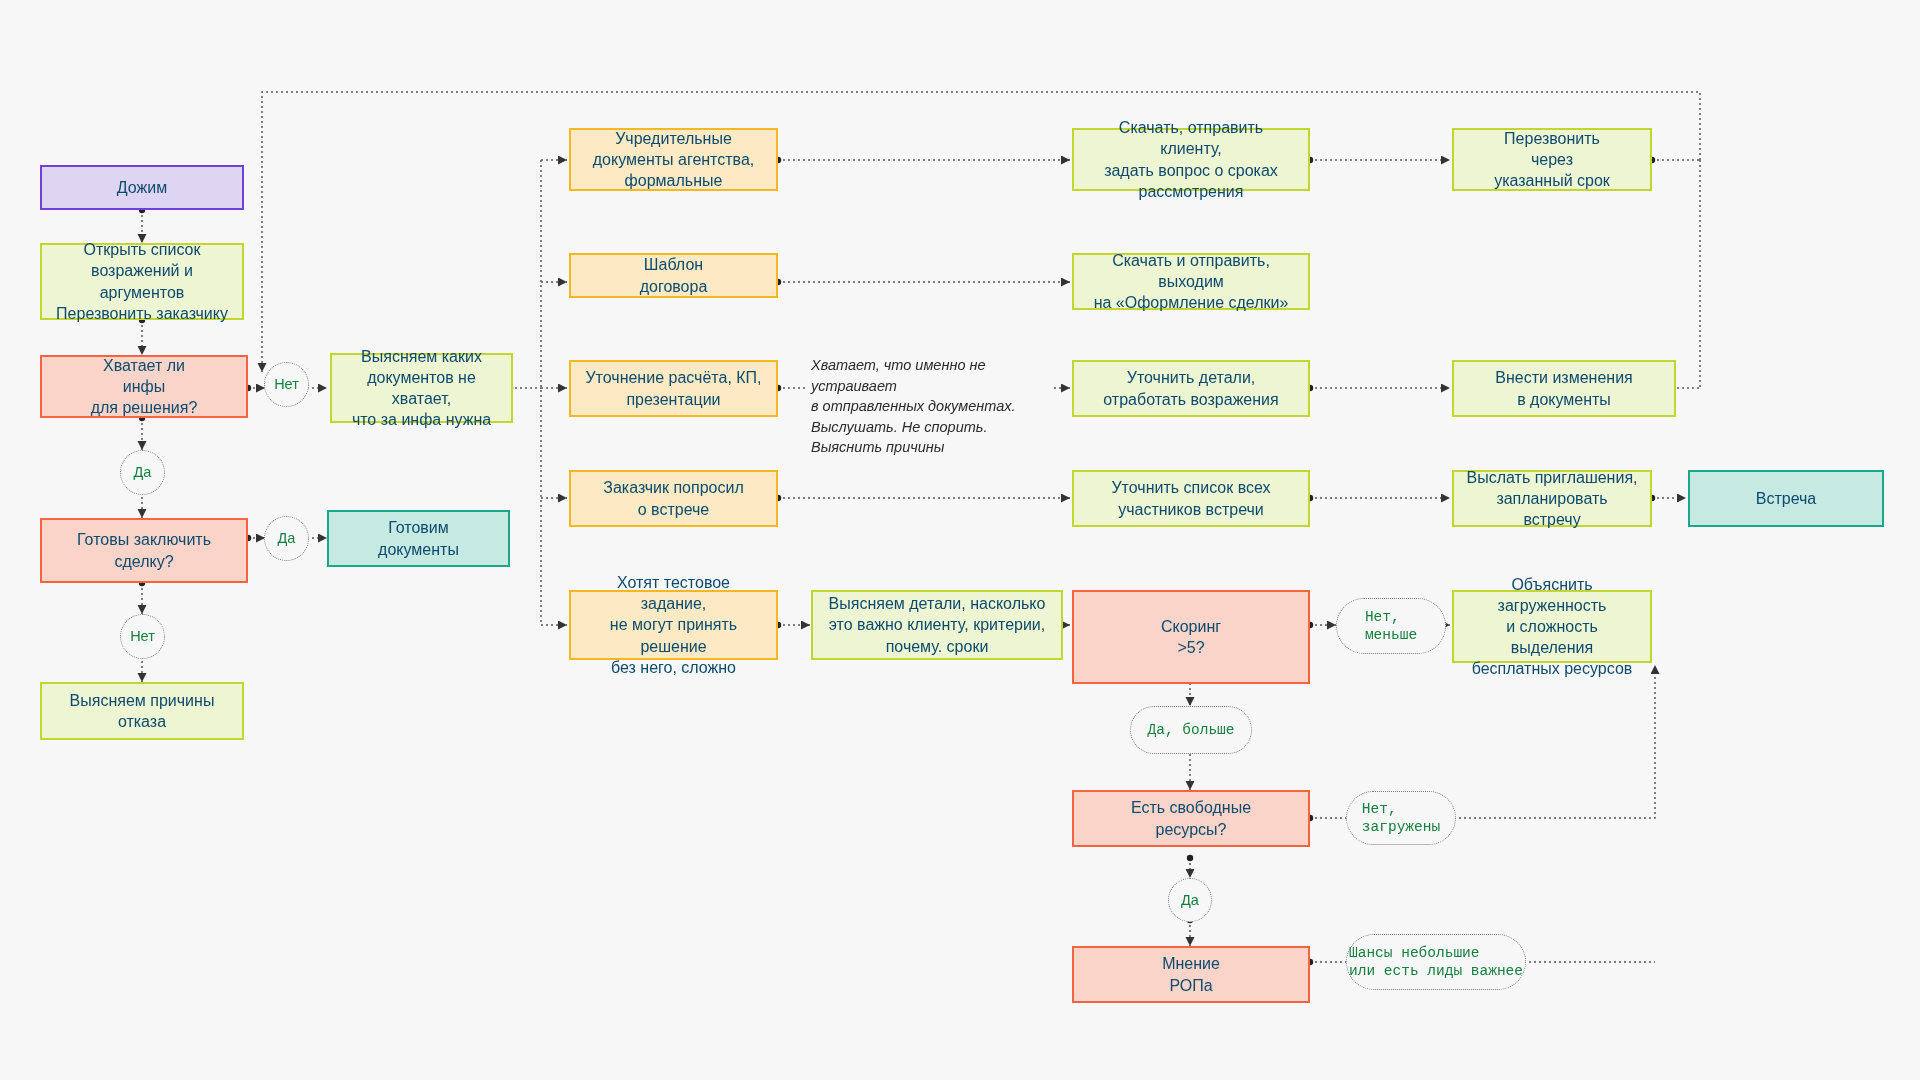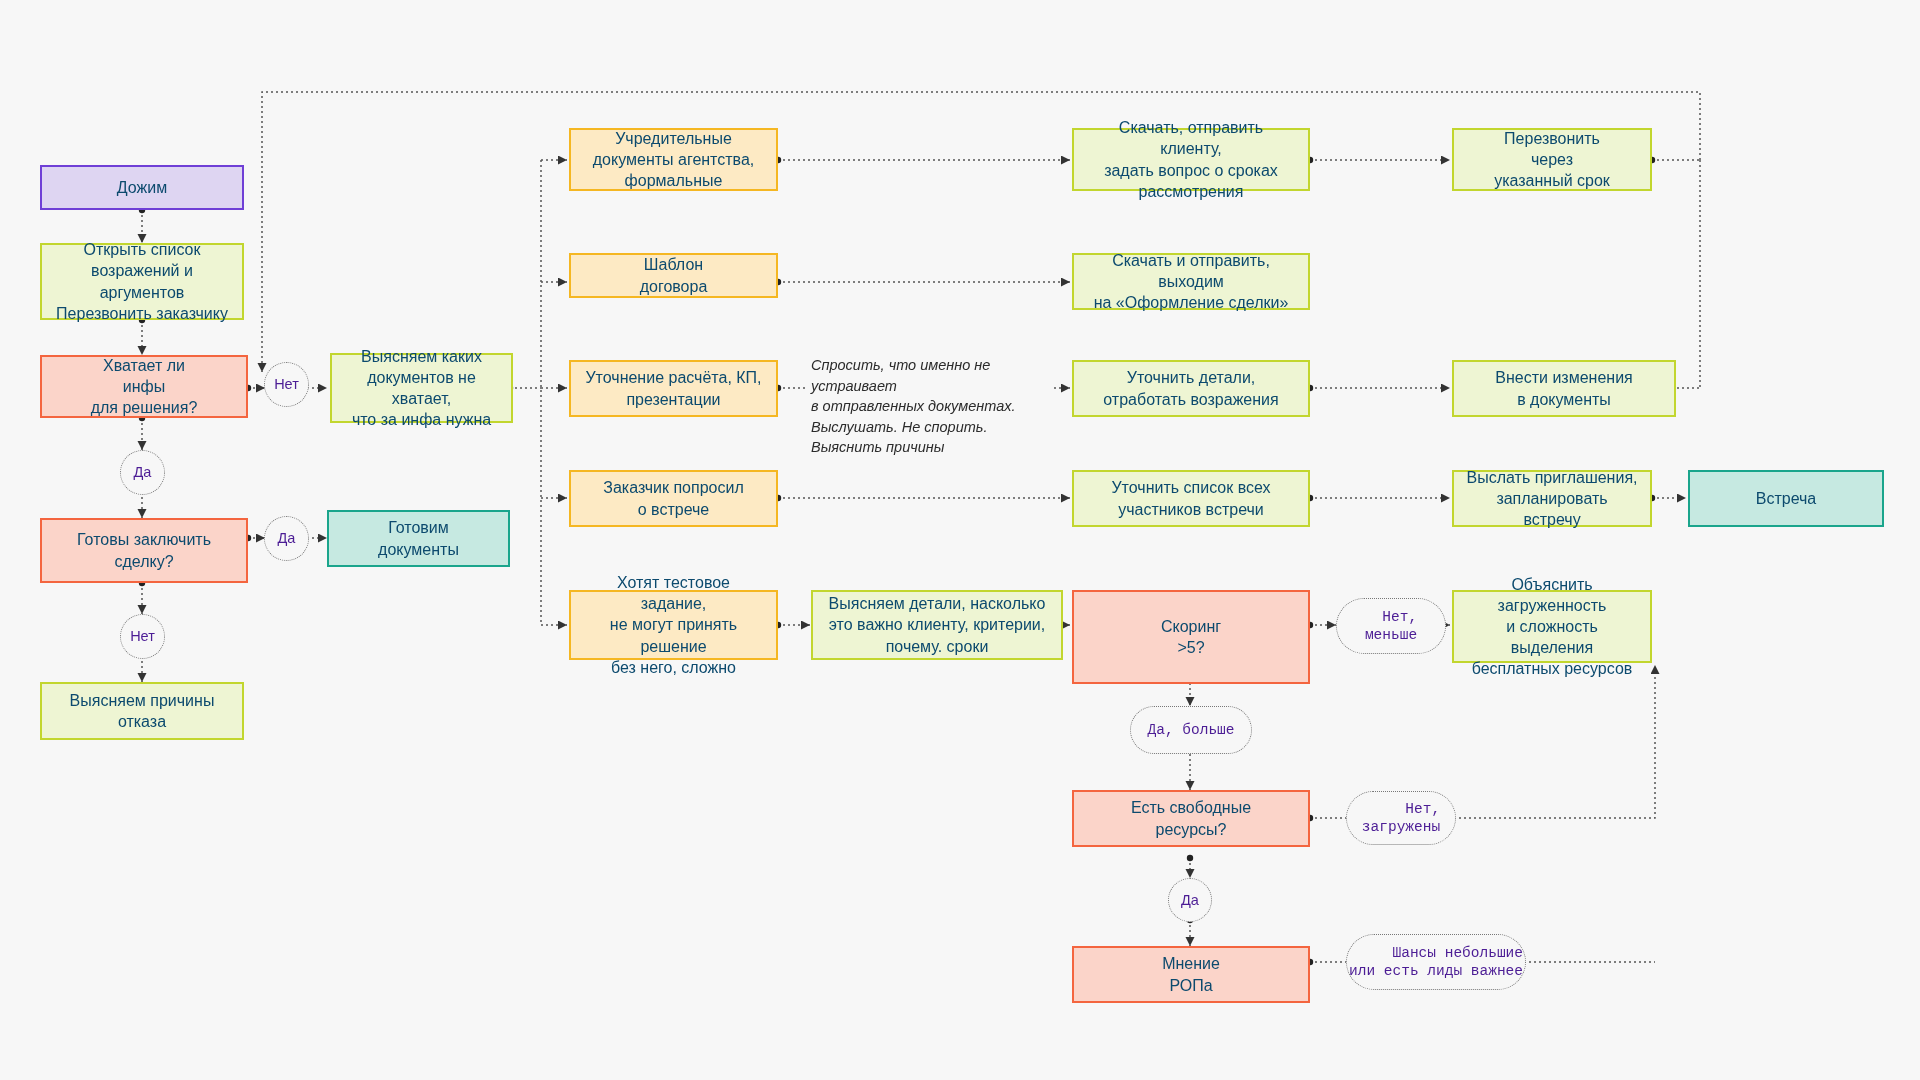--- a/index.html
+++ b/index.html
@@ -26,23 +26,23 @@
   .n-purple{background:#ded5f2;border-color:#6f3fd6;}
   .n-lime  {background:#eef5d3;border-color:#c2d62e;}
   .n-red   {background:#fbd4c9;border-color:#f4653f;}
   .n-teal  {background:#c6e9e1;border-color:#1aa58c;}
   .n-amber {background:#fdeac4;border-color:#f5b722;}
 
   .label{
     position:absolute;
     box-sizing:border-box;
     display:flex;align-items:center;justify-content:center;
-    text-align:right;
+    text-align:left;
     font-size:14.5px;line-height:1.25;
-    color:#4c1d95;
+    color:#15803d;
     background:#f7f7f7;
     border:1.4px dotted #777;
     white-space:pre-line;
   }
   .label.circle{border-radius:50%;}
   .label.pill{border-radius:999px;font-family:Liberation Mono, monospace;}
 
   .note{
     position:absolute;
     font-style:italic;
@@ -249,18 +249,18 @@
   <div class="label pill" style="left:1130px;top:706px;width:122px;height:48px;">Да, больше</div>
 
   <div class="label pill" style="left:1346px;top:791px;width:110px;height:54px;">Нет,
 загружены</div>
 
   <div class="label circle" style="left:1168px;top:878px;width:44px;height:44px;">Да</div>
 
   <div class="label pill" style="left:1346px;top:934px;width:180px;height:56px;">Шансы небольшие
 или есть лиды важнее</div>
 
-  <div class="note" style="left:808px;top:354px;width:240px;">Спросить, что именно не устраивает
+  <div class="note" style="left:808px;top:354px;width:240px;">Хватает, что именно не устраивает
 в отправленных документах.
 Выслушать. Не спорить.
 Выяснить причины</div>
 
 </div>
 
 </body></html>

